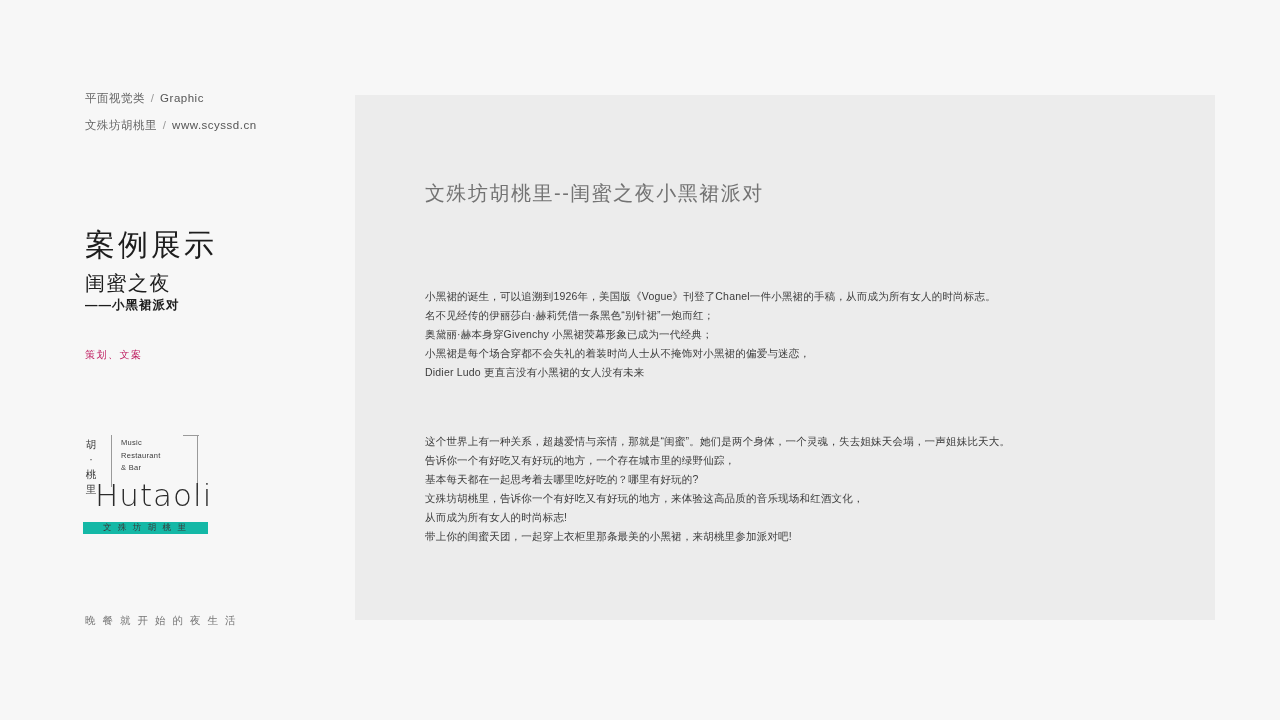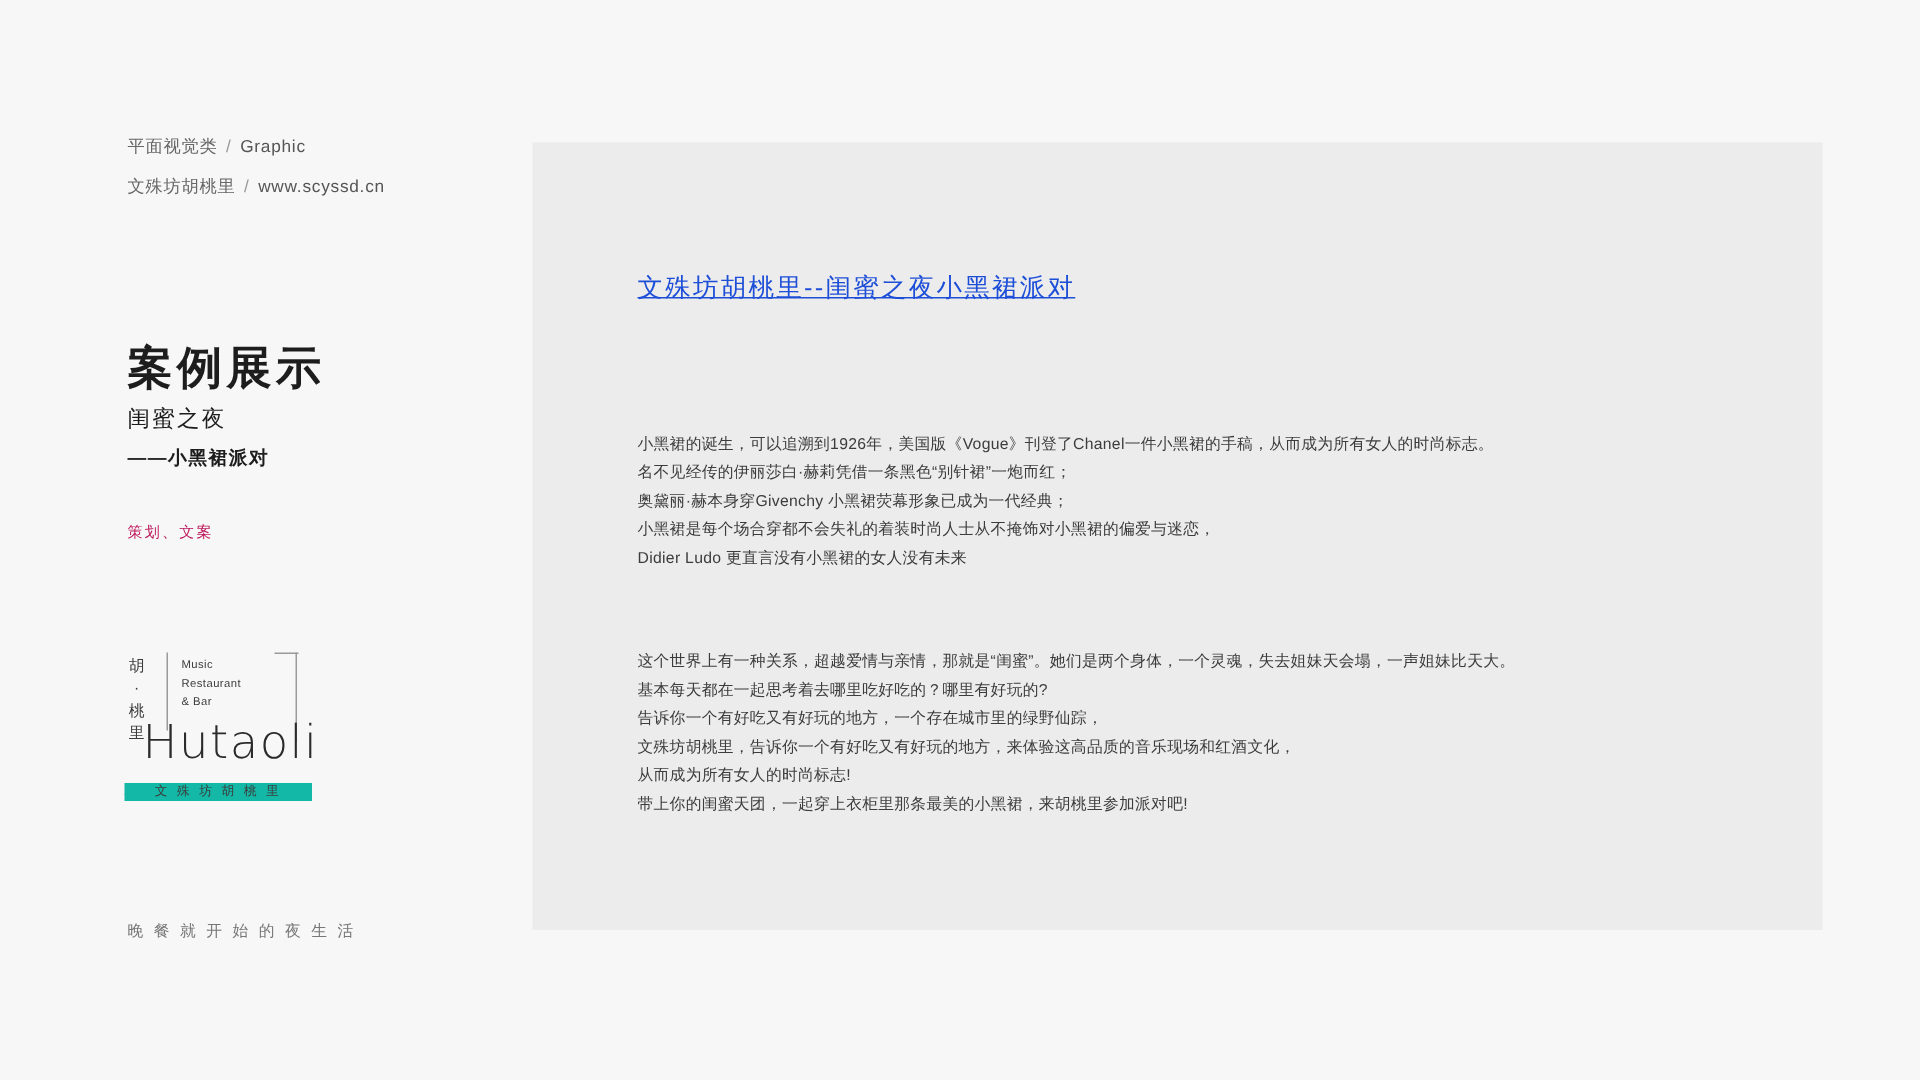--- a/index.html
+++ b/index.html
@@ -38,31 +38,31 @@
   }
   .meta-line .latin {
     color: #555;
   }
 
   .case-title {
     position: absolute;
     left: 0;
     top: 135px;
     font-size: 30px;
-    font-weight: bold;
+    font-weight: normal;
     letter-spacing: 3px;
     color: #1d1d1d;
     margin: 0;
   }
 
   .sub-title {
     position: absolute;
     left: 0;
     top: 180px;
-    font-size: 15px;
+    font-size: 20px;
     letter-spacing: 1.5px;
     color: #1d1d1d;
   }
   .sub-title-2 {
     position: absolute;
     left: 0;
     top: 207px;
     font-size: 12.5px;
     letter-spacing: 1px;
     color: #1d1d1d;
@@ -180,25 +180,24 @@
     top: 95px;
     width: 860px;
     height: 525px;
     background: #ececec;
   }
 
   .panel-title {
     position: absolute;
     left: 70px;
     top: 85px;
-    font-size: 17px;
+    font-size: 20px;
     letter-spacing: 1.5px;
-    color: #1d4ed8;
+    color: #737373;
     white-space: nowrap;
-    text-decoration: underline;
   }
 
   .para {
     position: absolute;
     left: 70px;
     font-size: 10.5px;
     line-height: 19px;
     color: #3c3c3c;
     letter-spacing: 0.2px;
     width: 740px;
@@ -258,19 +257,19 @@
   <div class="para para-1">
     <p>小黑裙的诞生，可以追溯到1926年，美国版《Vogue》刊登了Chanel一件小黑裙的手稿，从而成为所有女人的时尚标志。</p>
     <p>名不见经传的伊丽莎白·赫莉凭借一条黑色“别针裙”一炮而红；</p>
     <p>奥黛丽·赫本身穿Givenchy 小黑裙荧幕形象已成为一代经典；</p>
     <p>小黑裙是每个场合穿都不会失礼的着装时尚人士从不掩饰对小黑裙的偏爱与迷恋，</p>
     <p>Didier Ludo 更直言没有小黑裙的女人没有未来</p>
   </div>
 
   <div class="para para-2">
     <p>这个世界上有一种关系，超越爱情与亲情，那就是“闺蜜”。她们是两个身体，一个灵魂，失去姐妹天会塌，一声姐妹比天大。</p>
+    <p>告诉你一个有好吃又有好玩的地方，一个存在城市里的绿野仙踪，</p>
     <p>基本每天都在一起思考着去哪里吃好吃的？哪里有好玩的?</p>
-    <p>告诉你一个有好吃又有好玩的地方，一个存在城市里的绿野仙踪，</p>
     <p>文殊坊胡桃里，告诉你一个有好吃又有好玩的地方，来体验这高品质的音乐现场和红酒文化，</p>
     <p>从而成为所有女人的时尚标志!</p>
     <p>带上你的闺蜜天团，一起穿上衣柜里那条最美的小黑裙，来胡桃里参加派对吧!</p>
   </div>
 </div>
 
 </body></html>

